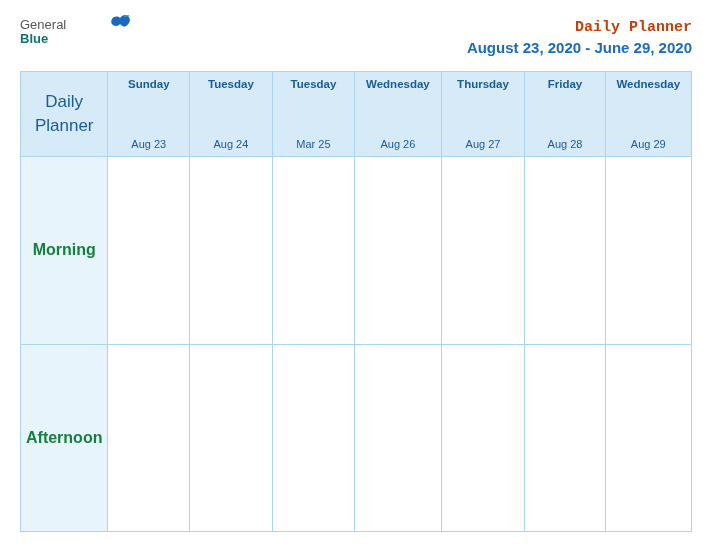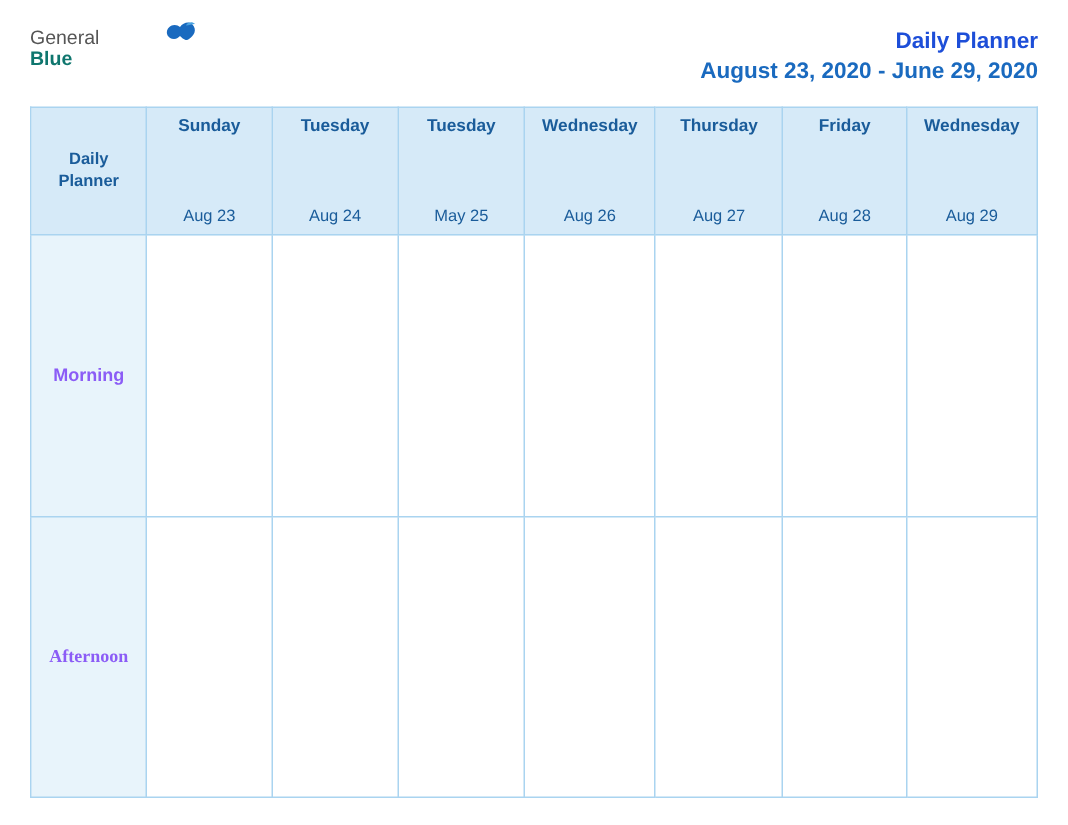--- a/index.html
+++ b/index.html
@@ -46,23 +46,24 @@
       font-weight: bold;
       line-height: 1.1;
     }
 
     .header-right {
       text-align: right;
     }
 
     .header-title {
       font-size: 15px;
-      color: #1d4ed8;
+      color: #c2410c;
       font-weight: bold;
       line-height: 1.3;
+      font-family: Liberation Mono, monospace;
     }
 
     .header-date {
       font-size: 15px;
       color: #1a6abf;
       font-weight: bold;
       line-height: 1.3;
     }
 
     .calendar-table {
@@ -96,51 +97,50 @@
       display: block;
       font-size: 11px;
       font-weight: normal;
       color: #1a5c9a;
       margin-top: 48px;
     }
 
     .label-cell {
       background-color: #e8f4fb;
       width: 80px;
-      font-size: 12px;
-      font-weight: bold;
-      color: #8b5cf6;
+      font-size: 16px;
+      font-weight: bold;
+      color: #15803d;
       padding: 25px 5px;
     }
 
     .data-cell {
       background-color: #fff;
       width: 90px;
     }
 
     .morning-row td, .morning-row th {
       height: 110px;
     }
 
     .afternoon-row td, .afternoon-row th {
       height: 110px;
-      font-family: Liberation Serif, serif;
     }
 
     .evening-row td, .evening-row th {
       height: 110px;
     }
 
     .corner-cell {
       background-color: #d6eaf8;
     }
 
     .corner-cell .corner-text {
-      font-size: 11px;
-      font-weight: bold;
+      font-size: 17px;
+      font-weight: normal;
       color: #1a5c9a;
       line-height: 1.4;
     }
   </style>
 </head>
 <body>
 
 <div class="page">
   <div class="header">
     <div class="logo-area">
@@ -171,21 +171,21 @@
         <th>
           <span class="day-name">Sunday</span>
           <span class="day-date">Aug 23</span>
         </th>
         <th>
           <span class="day-name">Tuesday</span>
           <span class="day-date">Aug 24</span>
         </th>
         <th>
           <span class="day-name">Tuesday</span>
-          <span class="day-date">May 25</span>
+          <span class="day-date">Mar 25</span>
         </th>
         <th>
           <span class="day-name">Wednesday</span>
           <span class="day-date">Aug 26</span>
         </th>
         <th>
           <span class="day-name">Thursday</span>
           <span class="day-date">Aug 27</span>
         </th>
         <th>

